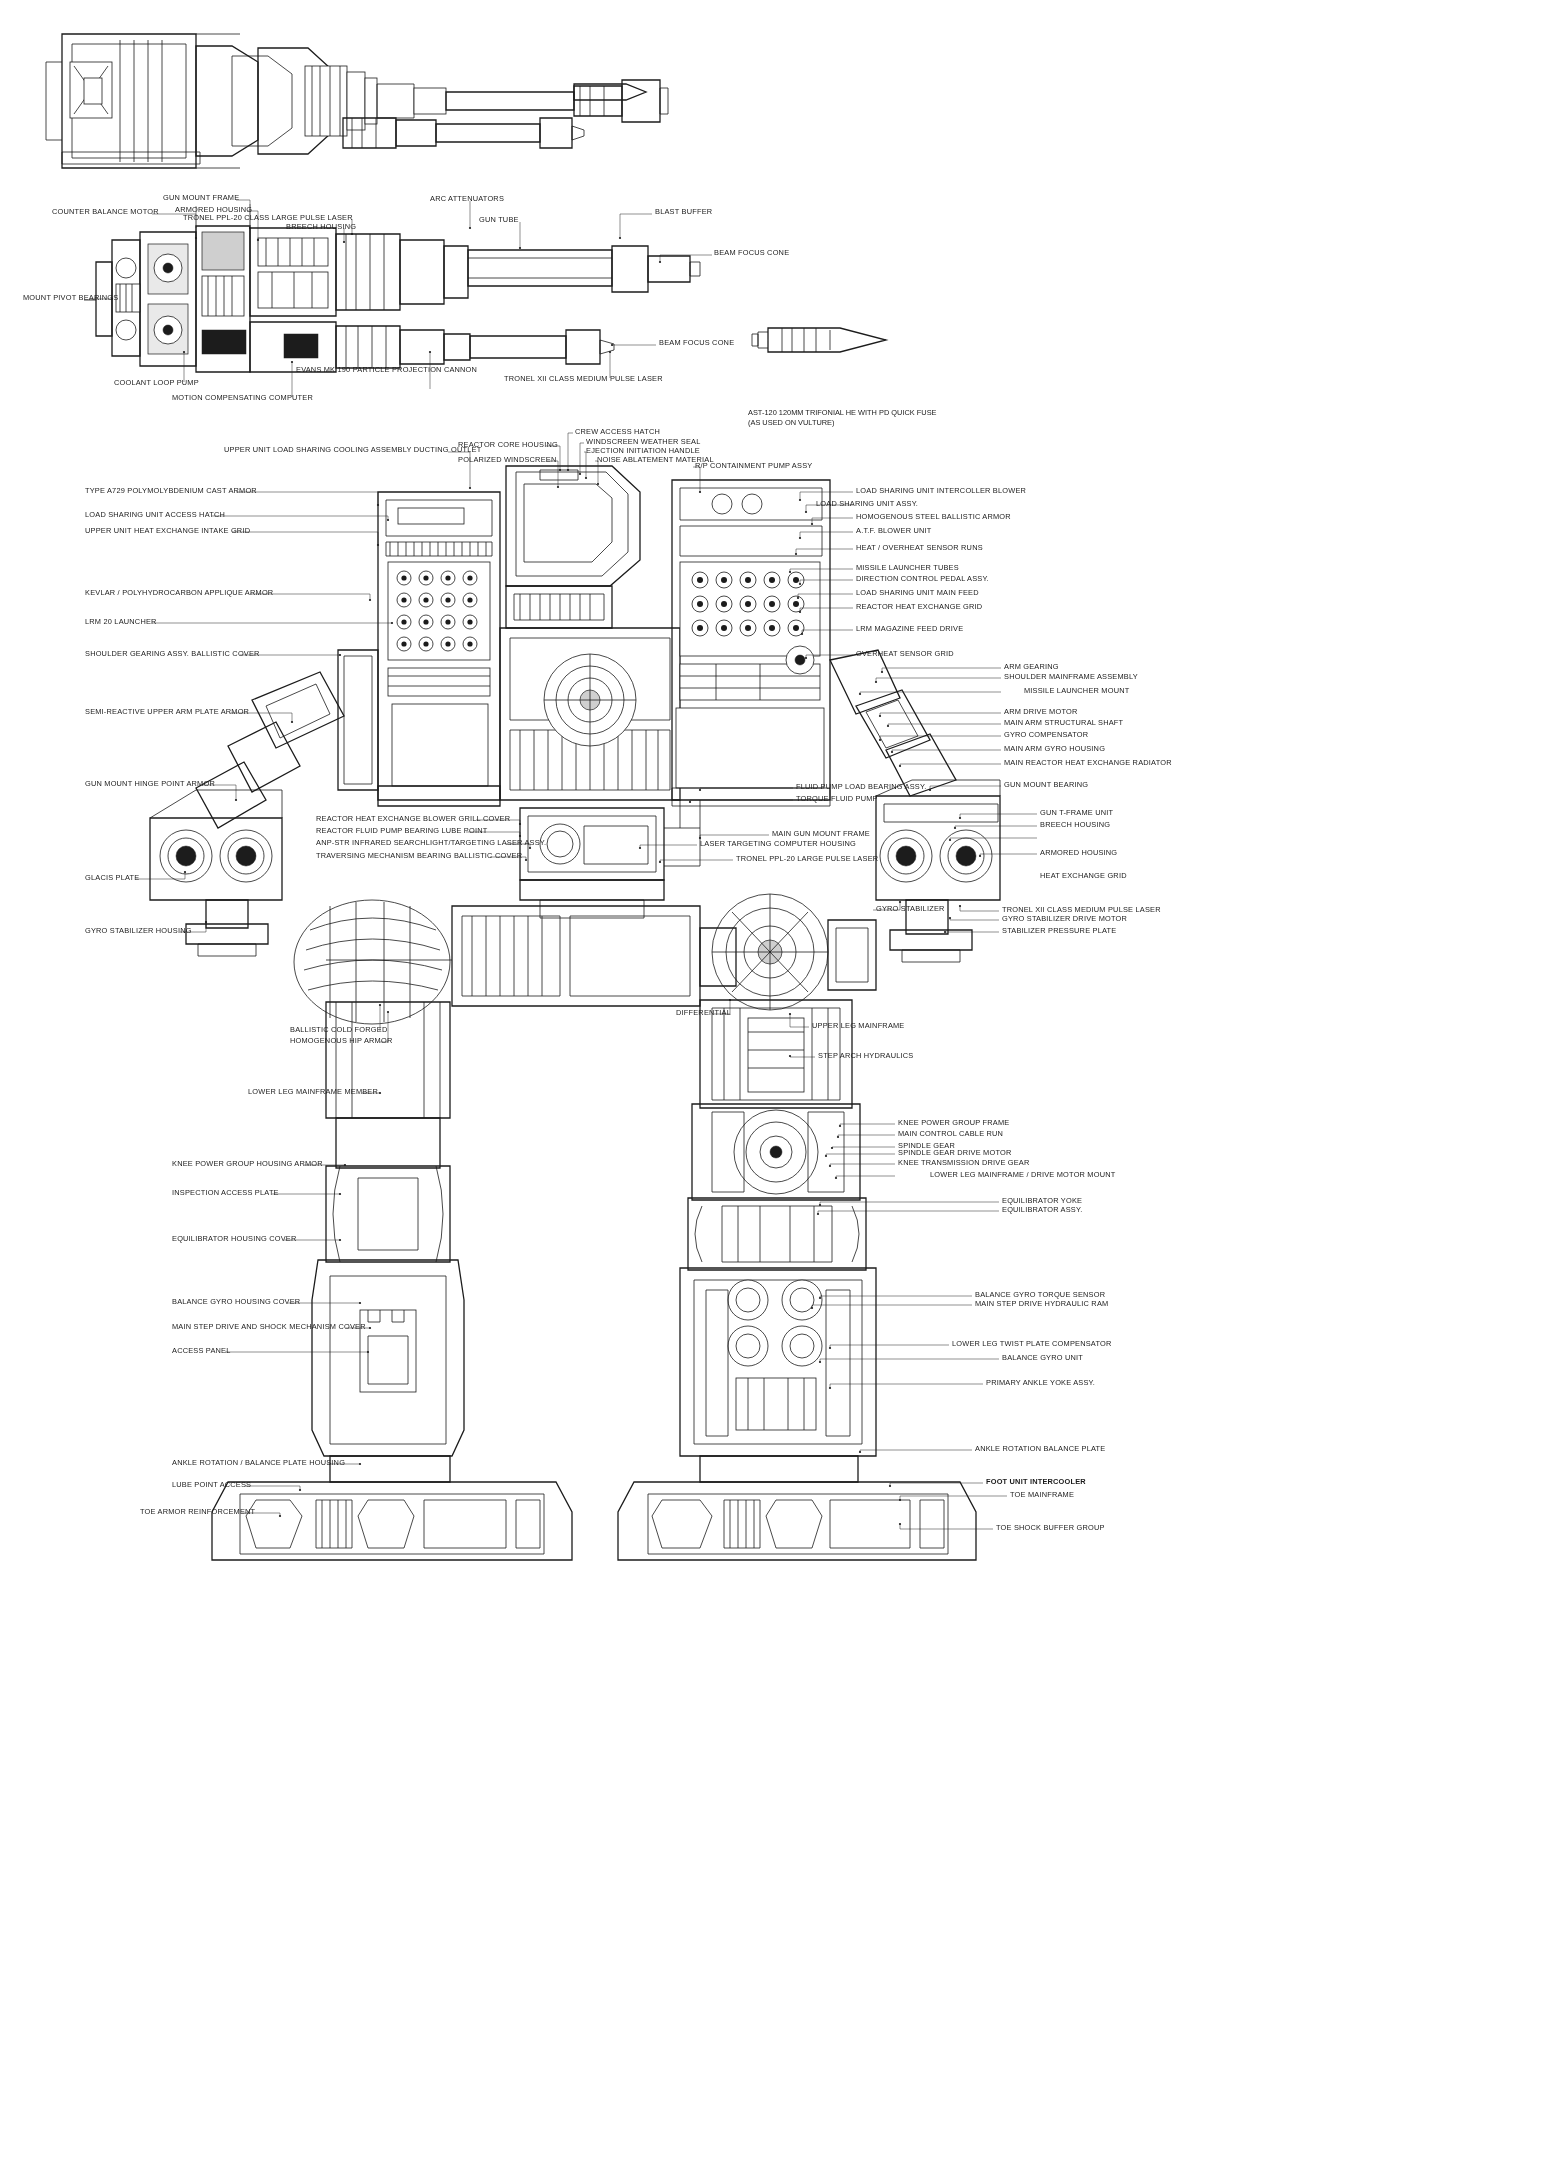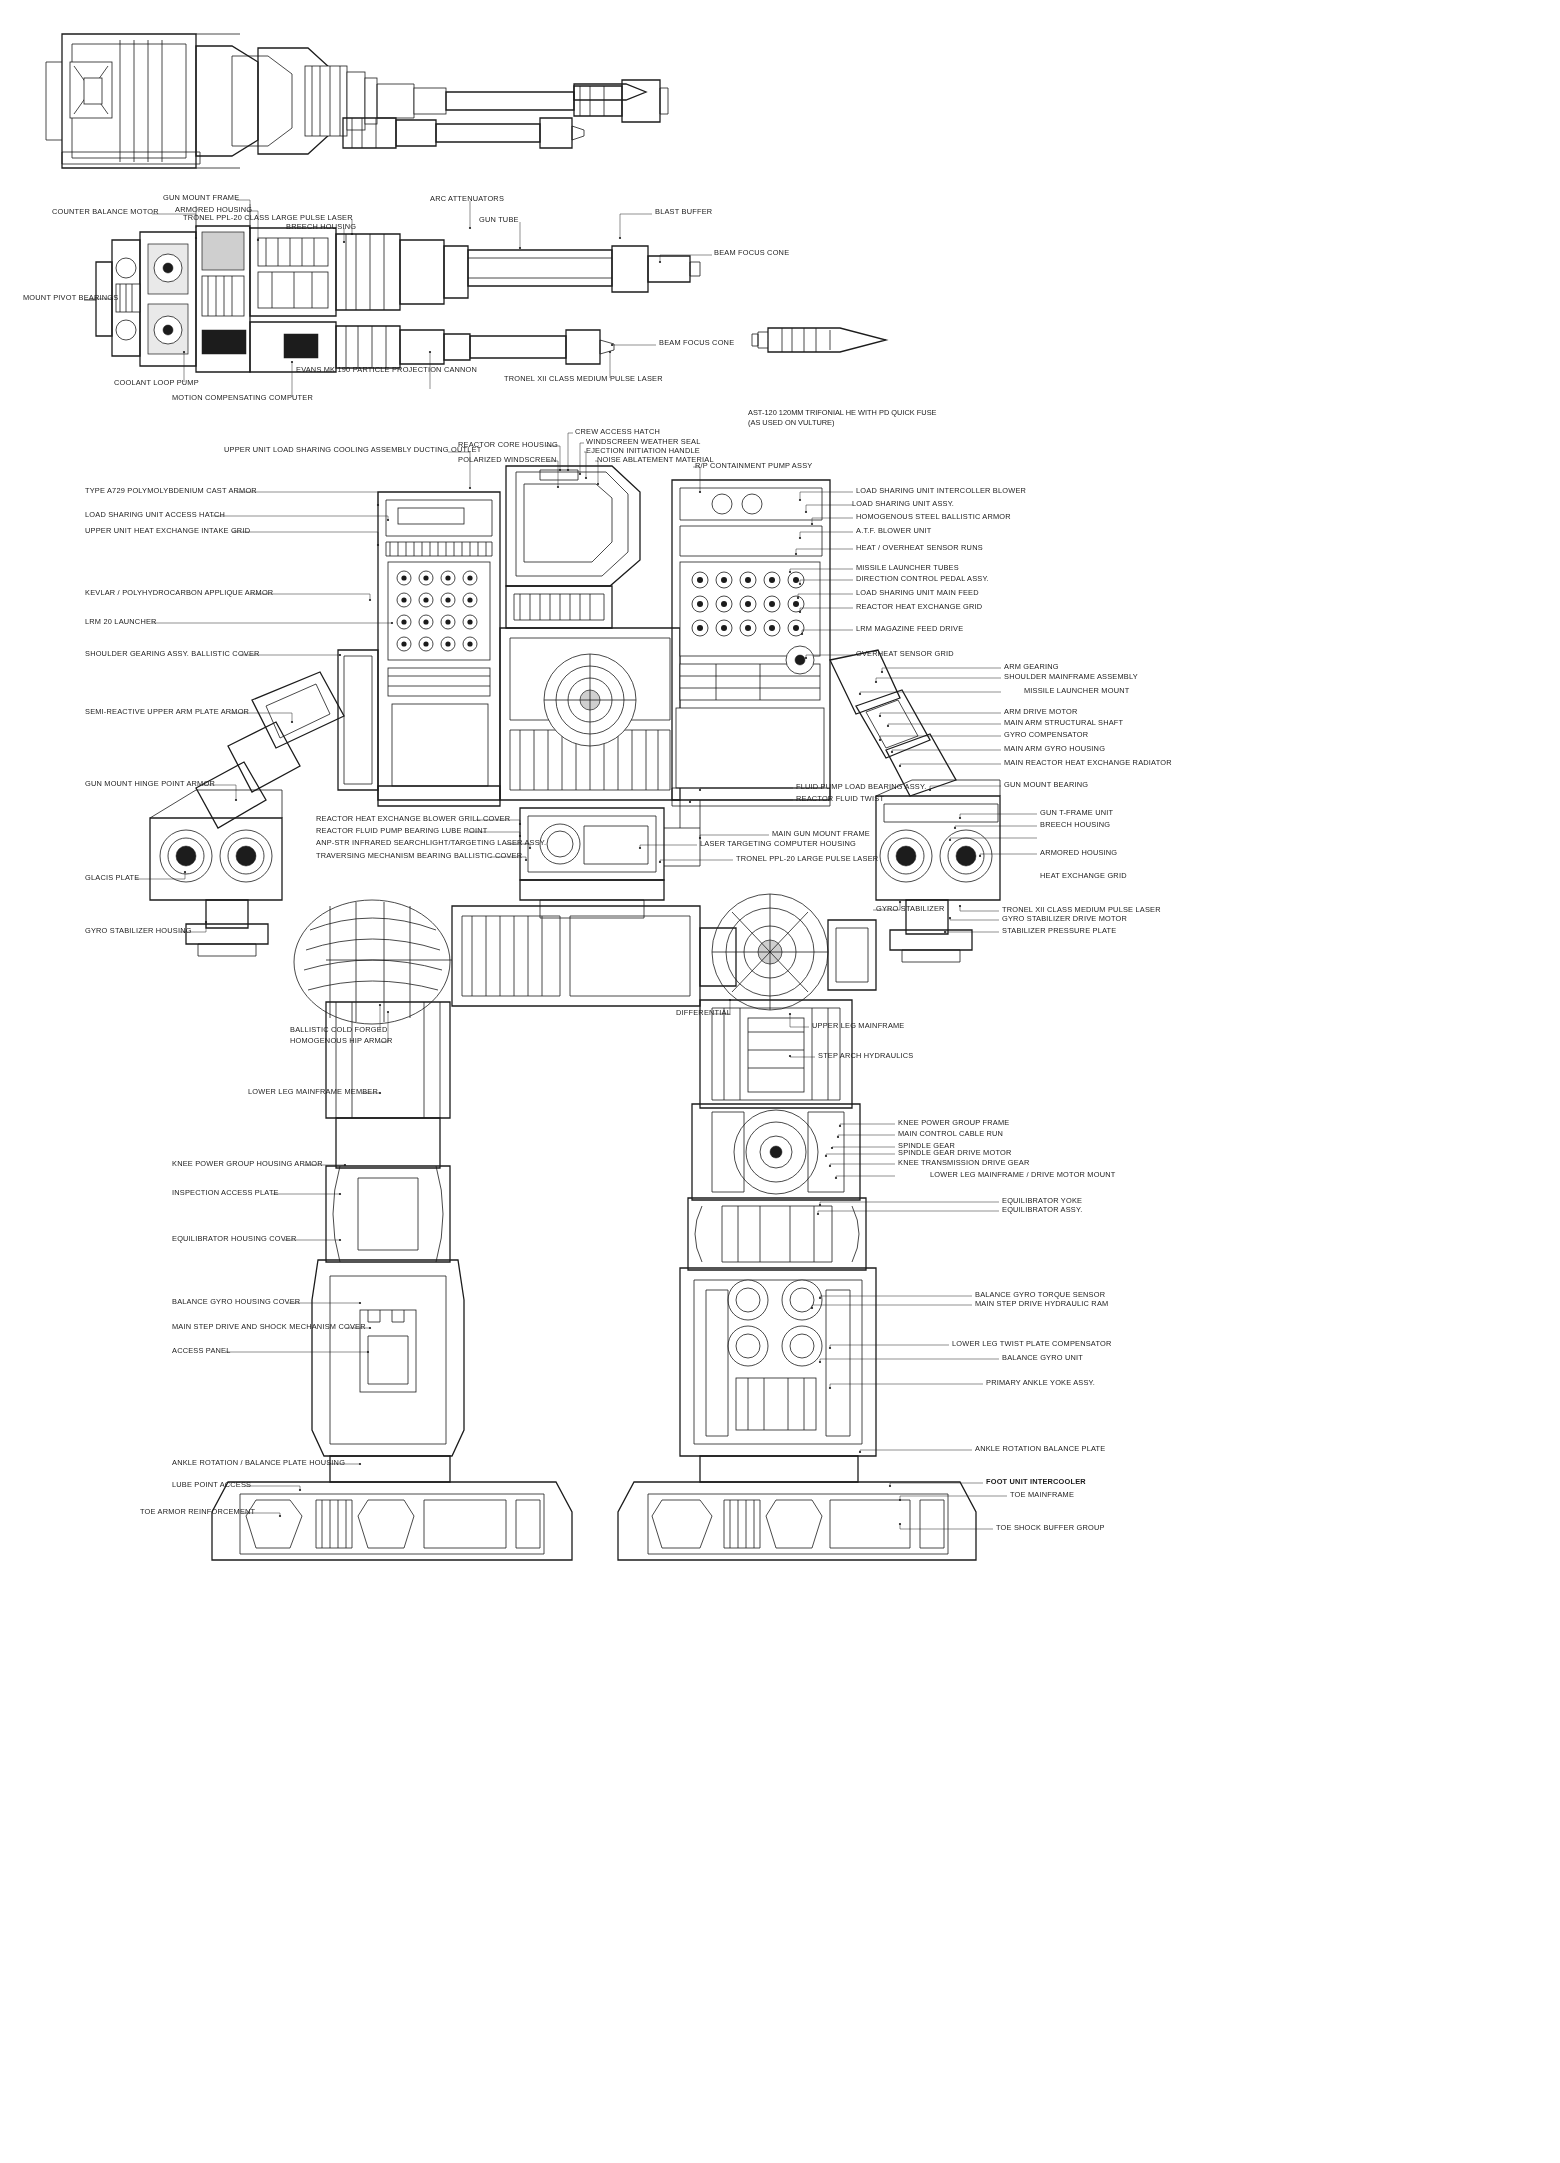--- a/index.html
+++ b/index.html
@@ -670,21 +670,21 @@
       <div class="label" style="left: 458px; top: 440px;">REACTOR CORE HOUSING</div>
       <div class="label" style="left: 458px; top: 455px;">POLARIZED WINDSCREEN</div>
       <div class="label" style="left: 575px; top: 427px;">CREW ACCESS HATCH</div>
       <div class="label" style="left: 586px; top: 437px;">WINDSCREEN WEATHER SEAL</div>
       <div class="label" style="left: 586px; top: 446px;">EJECTION INITIATION HANDLE</div>
       <div class="label" style="left: 597px; top: 455px;">NOISE ABLATEMENT MATERIAL</div>
       <div class="label" style="left: 695px; top: 461px;">R/P CONTAINMENT PUMP ASSY</div>
     </div>
   <div id="labels-main-right">
       <div class="label" style="left: 856px; top: 486px;">LOAD SHARING UNIT INTERCOLLER BLOWER</div>
-      <div class="label" style="left: 852px; top: 499px;">LOAD SHARING UNIT ASSY.</div>
+      <div class="label" style="left: 816px; top: 499px;">LOAD SHARING UNIT ASSY.</div>
       <div class="label" style="left: 856px; top: 512px;">HOMOGENOUS STEEL BALLISTIC ARMOR</div>
       <div class="label" style="left: 856px; top: 526px;">A.T.F. BLOWER UNIT</div>
       <div class="label" style="left: 856px; top: 543px;">HEAT / OVERHEAT SENSOR RUNS</div>
       <div class="label" style="left: 856px; top: 563px;">MISSILE LAUNCHER TUBES</div>
       <div class="label" style="left: 856px; top: 574px;">DIRECTION CONTROL PEDAL ASSY.</div>
       <div class="label" style="left: 856px; top: 588px;">LOAD SHARING UNIT MAIN FEED</div>
       <div class="label" style="left: 856px; top: 602px;">REACTOR HEAT EXCHANGE GRID</div>
       <div class="label" style="left: 856px; top: 624px;">LRM MAGAZINE FEED DRIVE</div>
       <div class="label" style="left: 856px; top: 649px;">OVERHEAT SENSOR GRID</div>
       <div class="label" style="left: 1004px; top: 662px;">ARM GEARING</div>
@@ -722,21 +722,21 @@
       <div class="label" style="left: 986px; top: 1477px; font-weight: bold;">FOOT UNIT INTERCOOLER</div>
       <div class="label" style="left: 1010px; top: 1490px;">TOE MAINFRAME</div>
       <div class="label" style="left: 996px; top: 1523px;">TOE SHOCK BUFFER GROUP</div>
     </div>
   <div id="labels-main-center">
       <div class="label" style="left: 316px; top: 814px;">REACTOR HEAT EXCHANGE BLOWER GRILL COVER</div>
       <div class="label" style="left: 316px; top: 826px;">REACTOR FLUID PUMP BEARING LUBE POINT</div>
       <div class="label" style="left: 316px; top: 838px;">ANP-STR INFRARED SEARCHLIGHT/TARGETING LASER ASSY.</div>
       <div class="label" style="left: 316px; top: 851px;">TRAVERSING MECHANISM BEARING BALLISTIC COVER</div>
       <div class="label" style="left: 796px; top: 782px;">FLUID PUMP LOAD BEARING ASSY.</div>
-      <div class="label" style="left: 796px; top: 794px;">REACTOR FLUID TWIST</div>
+      <div class="label" style="left: 796px; top: 794px;">TORQUE FLUID PUMP</div>
       <div class="label" style="left: 700px; top: 839px;">LASER TARGETING COMPUTER HOUSING</div>
       <div class="label" style="left: 772px; top: 829px;">MAIN GUN MOUNT FRAME</div>
       <div class="label" style="left: 736px; top: 854px;">TRONEL PPL-20 LARGE PULSE LASER</div>
       <div class="label" style="left: 876px; top: 904px;">GYRO STABILIZER</div>
       <div class="label" style="left: 676px; top: 1008px;">DIFFERENTIAL</div>
     </div>
   <div class="note" id="ammo-note" style="left: 748px; top: 383px; margin-top: 25px;">AST-120 120MM TRIFONIAL HE WITH PD QUICK FUSE
 (AS USED ON VULTURE)</div>
 
 </div>

